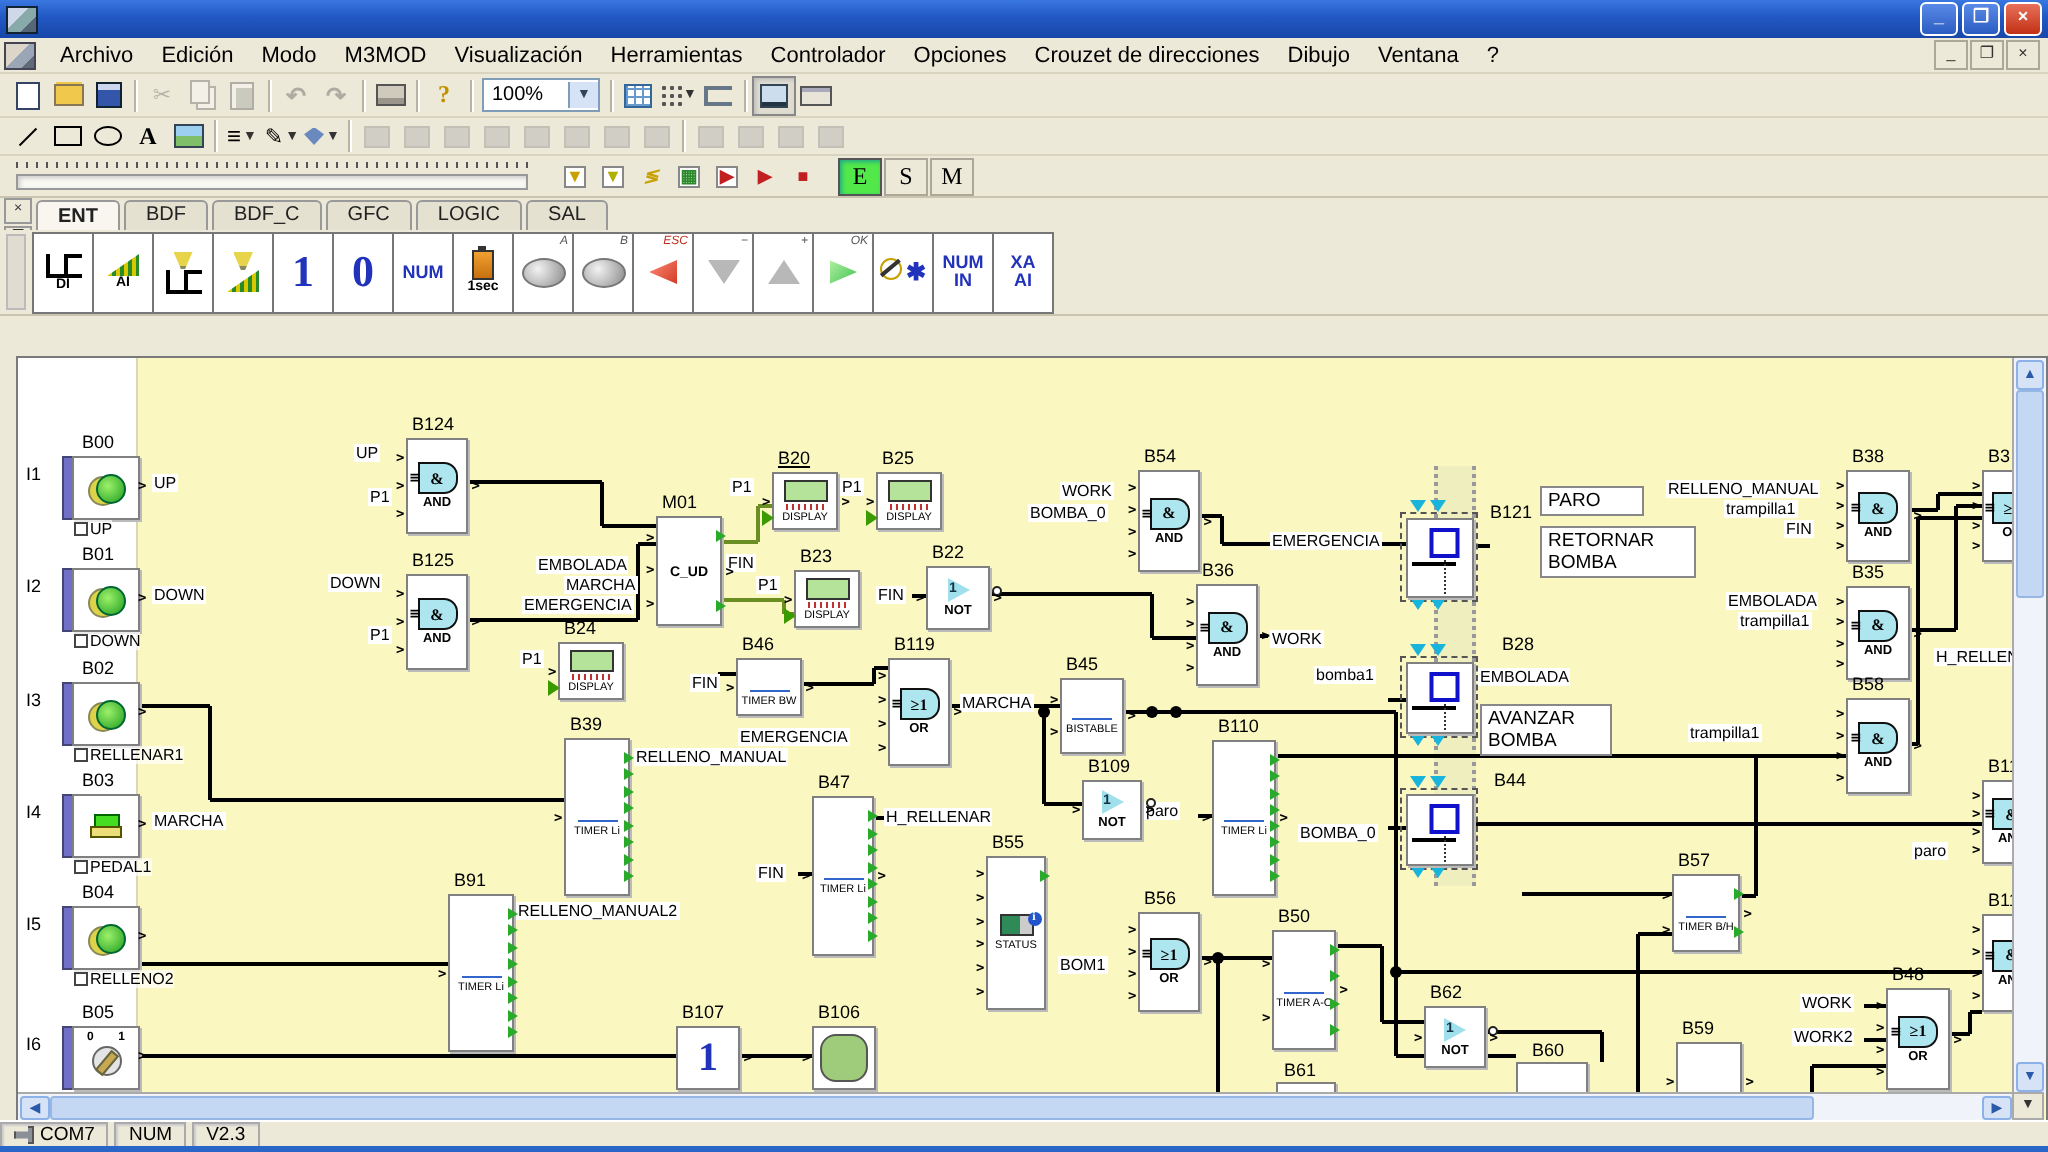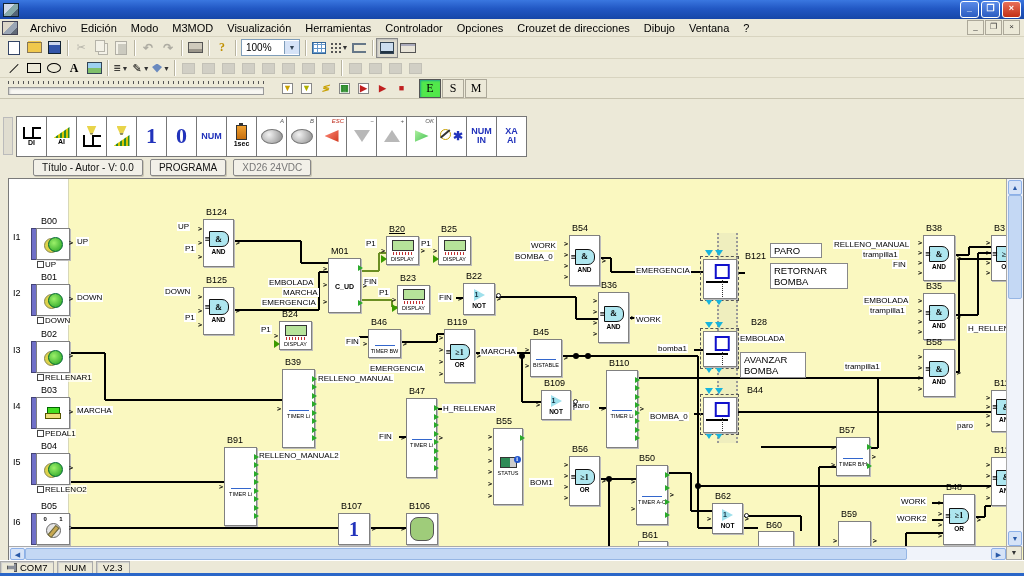--- a/index.html
+++ b/index.html
@@ -364,20 +364,34 @@
     <div class="mini">
         <span class="ov" style="color:#c02020">■</span>
       </div>
     <div class="esm" id="esm-btns">
         <div class="esmbtn on">E</div>
         <div class="esmbtn">S</div>
         <div class="esmbtn">M</div>
       </div>
   </div>
 
+  <div class="tabrow">
+    <div class="tab-side">
+      <div class="sbtn">×</div>
+      <div class="sbtn">❒</div>
+    </div>
+    <div class="tabs" id="tabs">
+        <div class="tab active">ENT</div>
+        <div class="tab">BDF</div>
+        <div class="tab">BDF_C</div>
+        <div class="tab">GFC</div>
+        <div class="tab">LOGIC</div>
+        <div class="tab">SAL</div>
+      </div>
+  </div>
 
   <div class="palette">
     <div class="pal-handle"></div>
     <div id="pal-btns" style="display:flex;">
         <div class="pbtn">
           <div class="g-step"></div>
           <div class="cap">DI</div>
         </div>
         <div class="pbtn">
           <div class="g-ramp"></div>
@@ -438,25 +452,20 @@
           <div class="g-num" style="white-space: pre;">NUM
 IN</div>
         </div>
         <div class="pbtn">
           <div class="g-num" style="white-space: pre;">XA
 AI</div>
         </div>
       </div>
   </div>
 
-  <div class="proprow" id="prop-row">
-      <div class="propbtn">Título - Autor - V: 0.0</div>
-      <div class="propbtn">PROGRAMA</div>
-      <div class="propbtn dim">XD26 24VDC</div>
-    </div>
 
   <div class="canvas">
     <div class="lstrip"></div>
     <div id="cv" style="position:absolute;inset:0;">
         <div class="band" style="left: 708px; top: 54px; width: 17px; height: 210px;"></div>
         <div class="wr" style="left: 59px; top: 173px; width: 37px; height: 2px;"></div>
         <div class="wr" style="left: 95px; top: 174px; width: 2px; height: 47px;"></div>
         <div class="wr" style="left: 96px; top: 220px; width: 177px; height: 2px;"></div>
         <div class="wr" style="left: 59px; top: 302px; width: 156px; height: 2px;"></div>
         <div class="wr" style="left: 59px; top: 348px; width: 270px; height: 2px;"></div>
@@ -551,21 +560,21 @@
         <div class="fl" style="left: 360px; top: 185px;">EMERGENCIA</div>
         <div class="fl" style="left: 471px; top: 168px;">MARCHA</div>
         <div class="fl" style="left: 308px; top: 195px;">RELLENO_MANUAL</div>
         <div class="fl" style="left: 249px; top: 272px;">RELLENO_MANUAL2</div>
         <div class="fl" style="left: 369px; top: 253px;">FIN</div>
         <div class="fl" style="left: 433px; top: 225px;">H_RELLENAR</div>
         <div class="fl" style="left: 521px; top: 62px;">WORK</div>
         <div class="fl" style="left: 505px; top: 73px;">BOMBA_0</div>
         <div class="fl" style="left: 626px; top: 87px;">EMERGENCIA</div>
         <div class="fl" style="left: 626px; top: 136px;">WORK</div>
-        <div class="fl" style="left: 648px; top: 165px;">bomba1</div>
+        <div class="fl" style="left: 648px; top: 154px;">bomba1</div>
         <div class="fl" style="left: 730px; top: 155px;">EMBOLADA</div>
         <div class="fl" style="left: 640px; top: 233px;">BOMBA_0</div>
         <div class="fl" style="left: 563px; top: 222px;">paro</div>
         <div class="fl" style="left: 520px; top: 299px;">BOM1</div>
         <div class="fl" style="left: 824px; top: 61px;">RELLENO_MANUAL</div>
         <div class="fl" style="left: 853px; top: 71px;">trampilla1</div>
         <div class="fl" style="left: 883px; top: 81px;">FIN</div>
         <div class="fl" style="left: 854px; top: 117px;">EMBOLADA</div>
         <div class="fl" style="left: 860px; top: 127px;">trampilla1</div>
         <div class="fl" style="left: 835px; top: 183px;">trampilla1</div>

